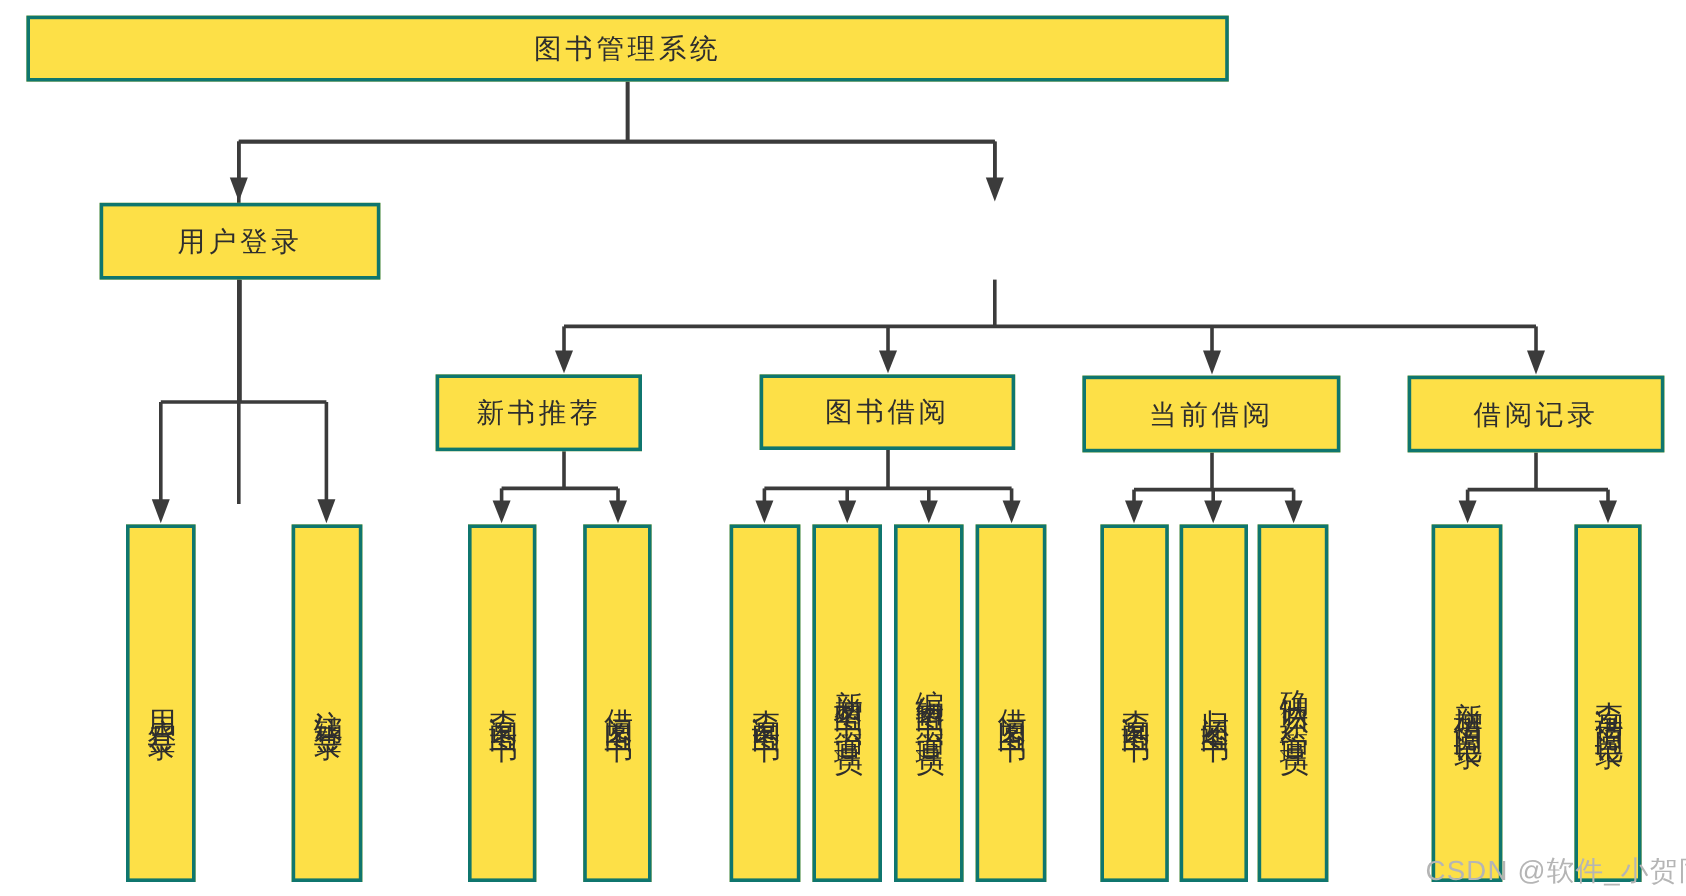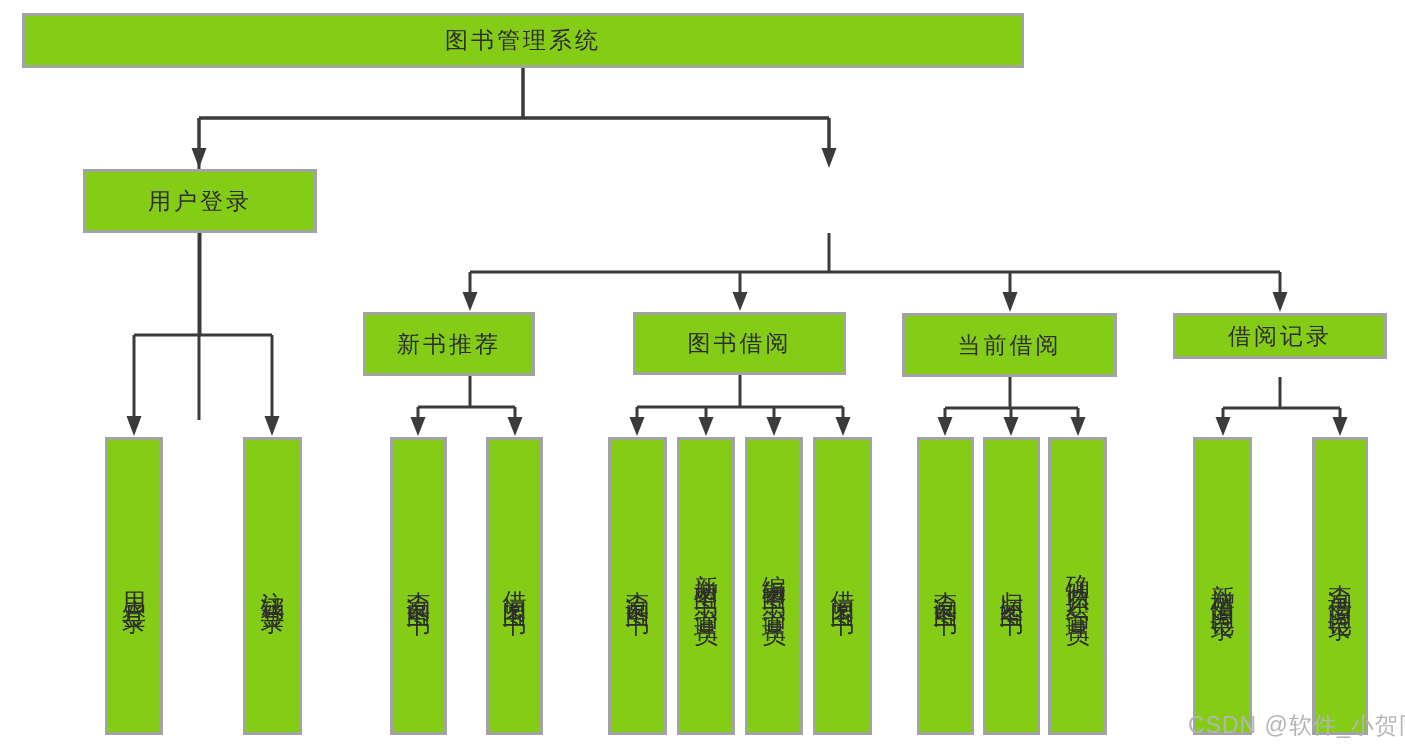--- a/index.html
+++ b/index.html
@@ -17,22 +17,22 @@
   .connector-layer {
     position: absolute;
     left: 0; top: 0;
     width: 1405px; height: 747px;
     z-index: 1;
     pointer-events: none;
   }
   .node {
     position: absolute;
     box-sizing: border-box;
-    border: 3px solid #a3a3a3;
-    background: #84cc16;
+    border: 3px solid #0f766e;
+    background: #fde047;
     display: flex;
     align-items: center;
     justify-content: center;
     color: #2e2e2e;
     z-index: 2;
   }
   .hnode {
     font-size: 23px;
     letter-spacing: 3px;
     white-space: nowrap;
@@ -137,21 +137,21 @@
     </g>
   </svg>
 
   <div class="node hnode" style="left:22px; top:13px; width:1002px; height:55px;">图书管理系统</div>
 
   <div class="node hnode" style="left:83px; top:169px; width:234px; height:64px;">用户登录</div>
 
   <div class="node hnode" style="left:363px; top:312px; width:172px; height:64px;">新书推荐</div>
   <div class="node hnode" style="left:633px; top:312px; width:213px; height:63px;">图书借阅</div>
   <div class="node hnode" style="left:902px; top:313px; width:215px; height:64px;">当前借阅</div>
-  <div class="node hnode" style="left:1173px; top:313px; width:214px; height:46px;">借阅记录</div>
+  <div class="node hnode" style="left:1173px; top:313px; width:214px; height:64px;">借阅记录</div>
 
   <div class="node vnode" style="left:105px; top:437px; width:58px; height:298px;">
     <span class="vtext">用户登录</span>
   </div>
   <div class="node vnode" style="left:243px; top:437px; width:59px; height:298px;">
     <span class="vtext">注销登录</span>
   </div>
 
   <div class="node vnode" style="left:390px; top:437px; width:57px; height:298px;">
     <span class="vtext">查询图书</span>

